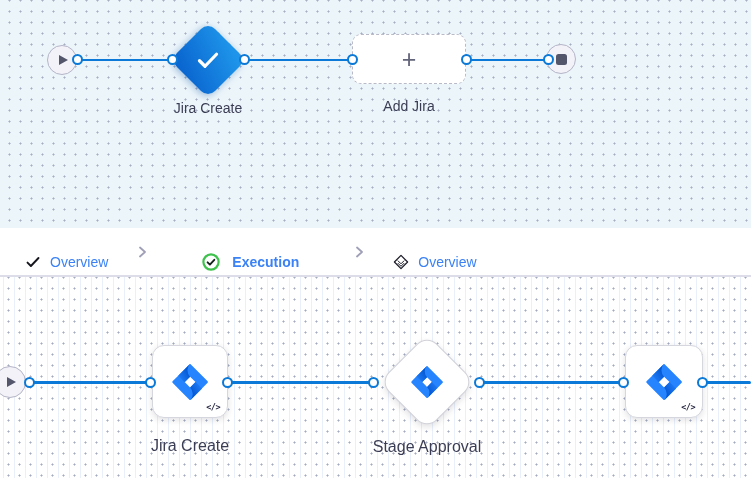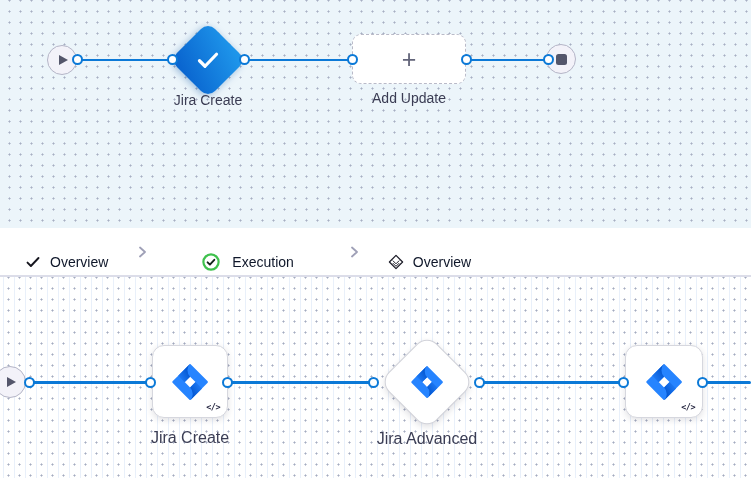--- a/index.html
+++ b/index.html
@@ -21,23 +21,23 @@
     background-image:
       radial-gradient(#a4abc0 0.9px,transparent 1.15px),
       linear-gradient(90deg,#e9f0fa 1px,transparent 1px);
     background-size:11px 11px,11px 11px;background-position:3px 6px,3px 0;
   }
   
   .tabbar{
     height:47px;background:#fff;border-bottom:2px solid #dcdde9;
     display:flex;align-items:center;padding-left:25px;position:relative;
   }
-  .tab{display:flex;align-items:center;gap:9px;font-size:14px;color:#0f172a;
+  .tab{display:flex;align-items:center;gap:9px;font-size:14px;color:#3b82f6;
        font-weight:500;cursor:pointer;height:100%;margin-top:20px;}
-  .tab--active{padding:0 26px;font-weight:400;position:relative;gap:12px;}
+  .tab--active{padding:0 26px;font-weight:700;position:relative;gap:12px;}
   .tab--active::after{
     content:"";position:absolute;left:0;right:0;bottom:-2px;height:3px;
     background:#0278d5;border-radius:1px;
   }
   .tab-sep{margin:0 26px;display:flex;align-items:center;}
   
   .edge{position:absolute;height:3px;background:#0b79d7;border-radius:2px;}
   .edge--thin{height:2.5px;}
   .port{
     position:absolute;width:11px;height:11px;border-radius:50%;
@@ -48,21 +48,21 @@
     background:#f3f2f9;border:1.6px solid #b4b5c7;box-sizing:border-box;
     display:flex;align-items:center;justify-content:center;z-index:4;
   }
   .play-tri{
     width:0;height:0;border-top:5.5px solid transparent;
     border-bottom:5.5px solid transparent;border-left:9.5px solid #54566b;
     margin-left:3px;
   }
   .stop-sq{width:11px;height:11px;border-radius:2.5px;background:#54566b;}
   .node-label{
-    position:absolute;font-size:14px;color:#3b3d54;text-align:center;z-index:6;
+    position:absolute;font-size:14px;color:#3b3d54;text-align:center;z-index:6;margin-top:8px;
   }
   .node-label--lg{font-size:16px;}
   
   .stage-diamond{
     position:absolute;left:181px;top:33px;width:54px;height:54px;
     transform:rotate(45deg);border-radius:10px;
     background:linear-gradient(200deg,#1e95ea 10%,#0a66d0 90%);
     box-shadow:0 2px 7px rgba(10,80,160,.35);z-index:4;
     display:flex;align-items:center;justify-content:center;cursor:pointer;
   }
@@ -133,21 +133,21 @@
     </span>
   </div>
   <div class="node-label" style="left:148px;top:92px;width:120px;">Jira Create</div>
 
   <span class="port" style="left:239px;top:54px;"></span>
   <span class="port" style="left:347px;top:54px;"></span>
 
   <div class="add-stage-box">
     <span class="plus-glyph">+</span>
   </div>
-  <div class="node-label" style="left:349px;top:90px;width:120px;">Add Update</div>
+  <div class="node-label" style="left:349px;top:90px;width:120px;">Add Jira</div>
 
   <span class="port" style="left:461px;top:54px;"></span>
   <span class="port" style="left:543px;top:54px;"></span>
 
   <div class="round-node" style="left:546px;top:44px;">
     <span class="stop-sq"></span>
   </div>
 </div>
 
 <div class="tabbar">
@@ -224,21 +224,21 @@
   <div class="approval-diamond">
     <span class="inner">
       <svg width="32" height="32" viewBox="0 0 32 32">
         <path fill="#2684FF" fill-rule="evenodd" d="M31.47 15.17 17.45 1.15 16.09-.21 5.53 10.35.7 15.17a1.28 1.28 0 0 0 0 1.81l9.65 9.65 5.74 5.74 10.56-10.56.16-.16 4.66-4.66a1.28 1.28 0 0 0 0-1.82ZM16.09 20.9l-4.82-4.82 4.82-4.82 4.82 4.82Z"></path>
         <path fill="url(#jgA)" d="M16.09 11.26a8.12 8.12 0 0 1 0-11.44L5.5 10.38l5.74 5.74Z"></path>
         <path fill="url(#jgB)" d="M20.93 16.06l-4.84 4.84a8.12 8.12 0 0 1 0 11.47l10.6-10.6Z"></path>
       </svg>
     </span>
   </div>
   <span class="port" style="left:474px;top:100px;"></span>
-  <div class="node-label node-label--lg" style="left:357px;top:153px;width:140px;">Jira Advanced</div>
+  <div class="node-label node-label--lg" style="left:357px;top:153px;width:140px;">Stage Approval</div>
 
   <span class="port" style="left:618px;top:100px;"></span>
   <div class="step-card" style="left:625px;width:78px;">
     <span style="display:flex;">
       <svg width="36" height="36" viewBox="0 0 32 32">
         <path fill="#2684FF" fill-rule="evenodd" d="M31.47 15.17 17.45 1.15 16.09-.21 5.53 10.35.7 15.17a1.28 1.28 0 0 0 0 1.81l9.65 9.65 5.74 5.74 10.56-10.56.16-.16 4.66-4.66a1.28 1.28 0 0 0 0-1.82ZM16.09 20.9l-4.82-4.82 4.82-4.82 4.82 4.82Z"></path>
         <path fill="url(#jgA)" d="M16.09 11.26a8.12 8.12 0 0 1 0-11.44L5.5 10.38l5.74 5.74Z"></path>
         <path fill="url(#jgB)" d="M20.93 16.06l-4.84 4.84a8.12 8.12 0 0 1 0 11.47l10.6-10.6Z"></path>
       </svg>
     </span>

